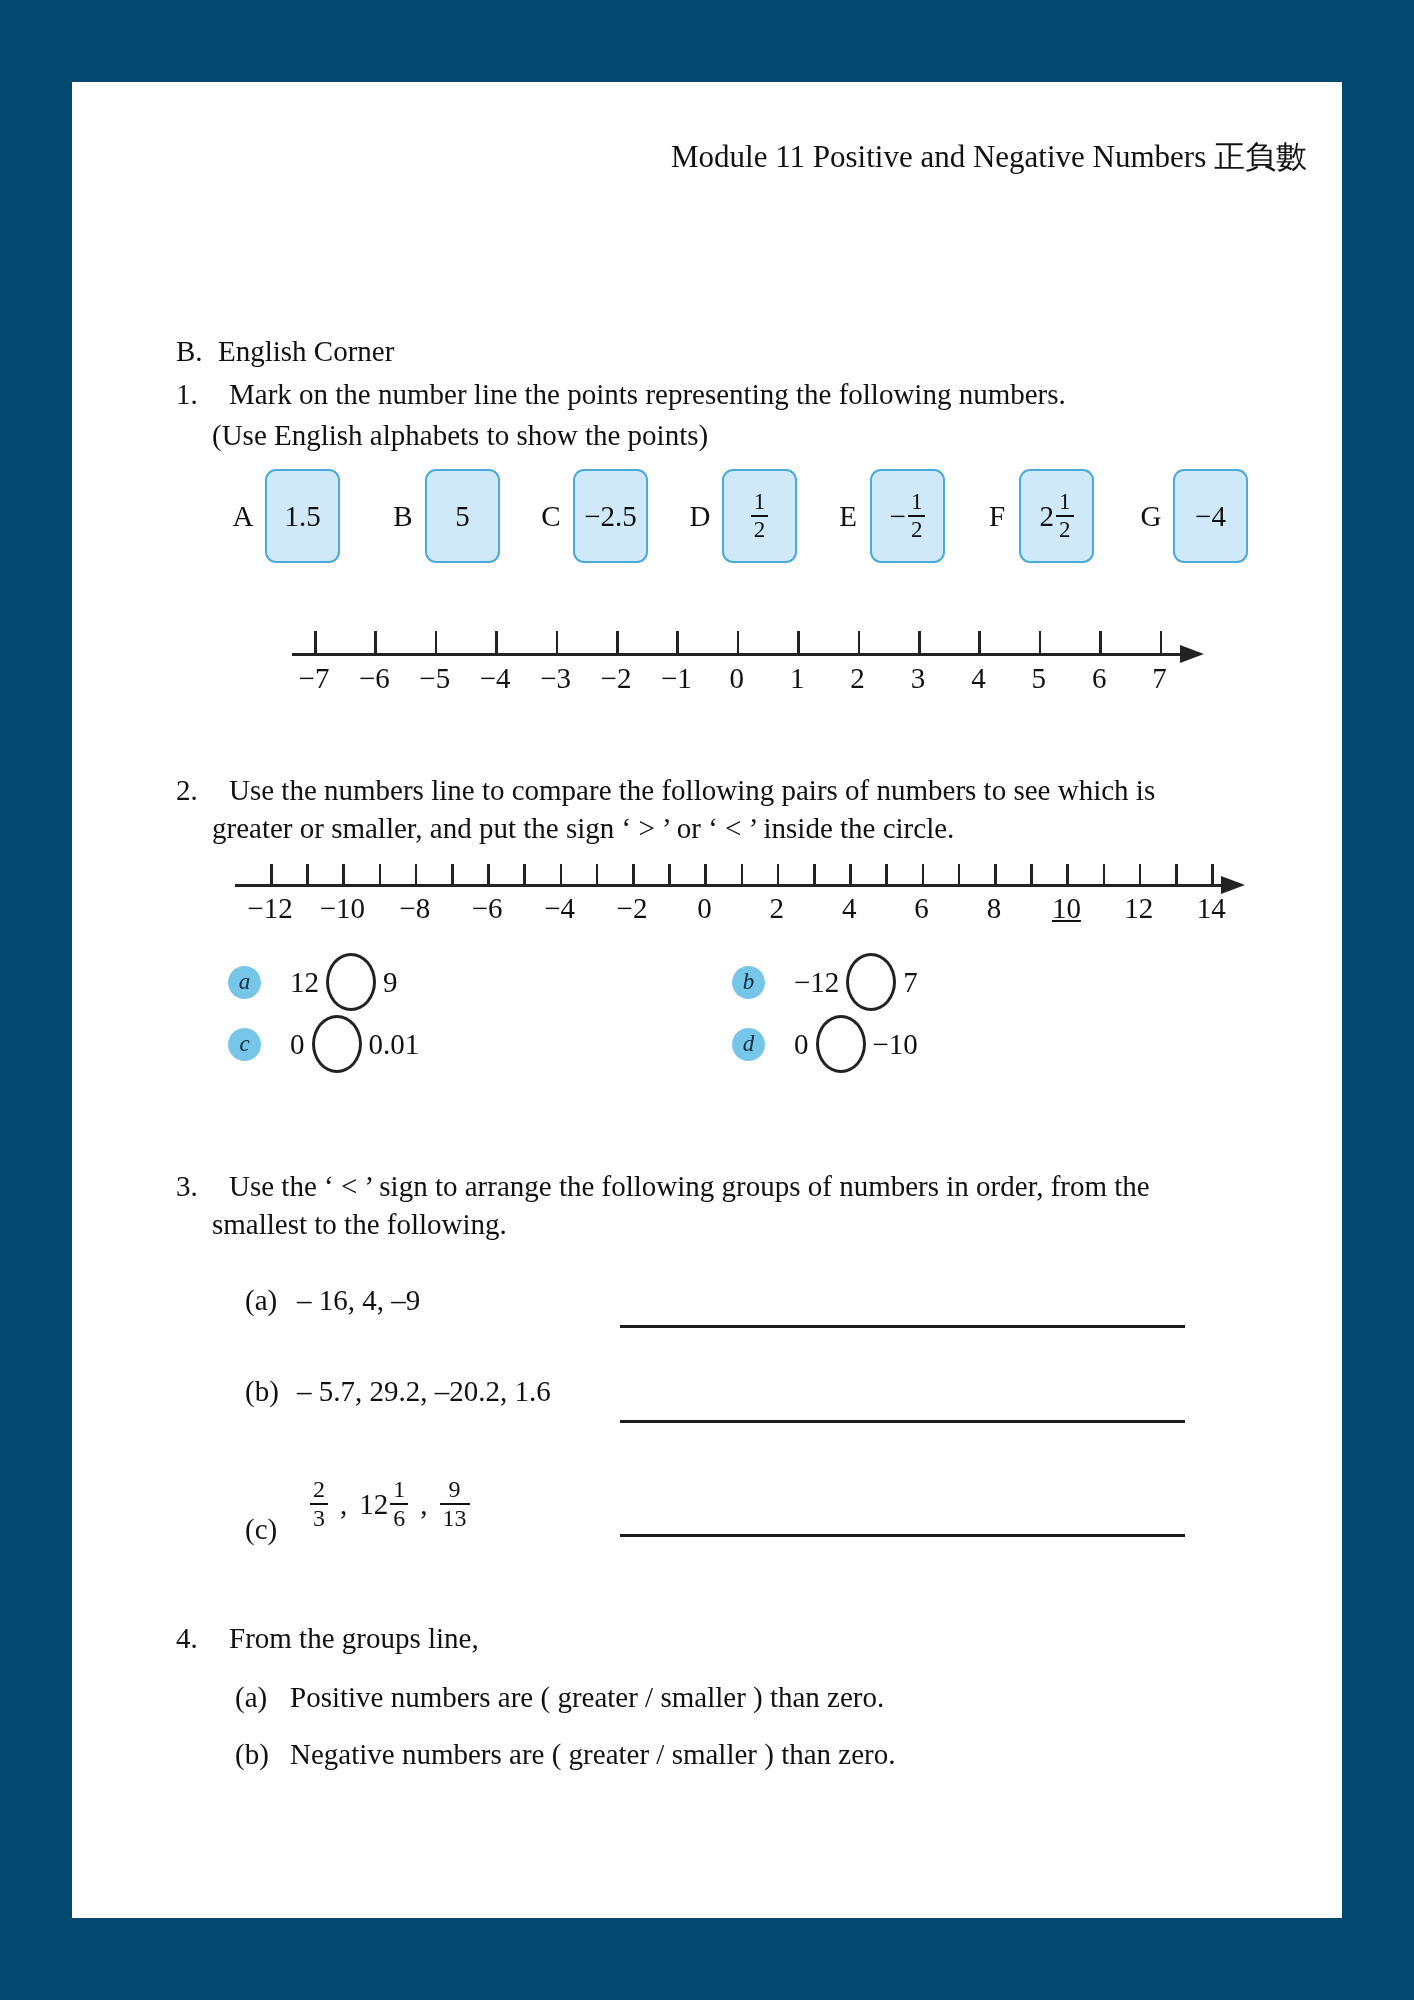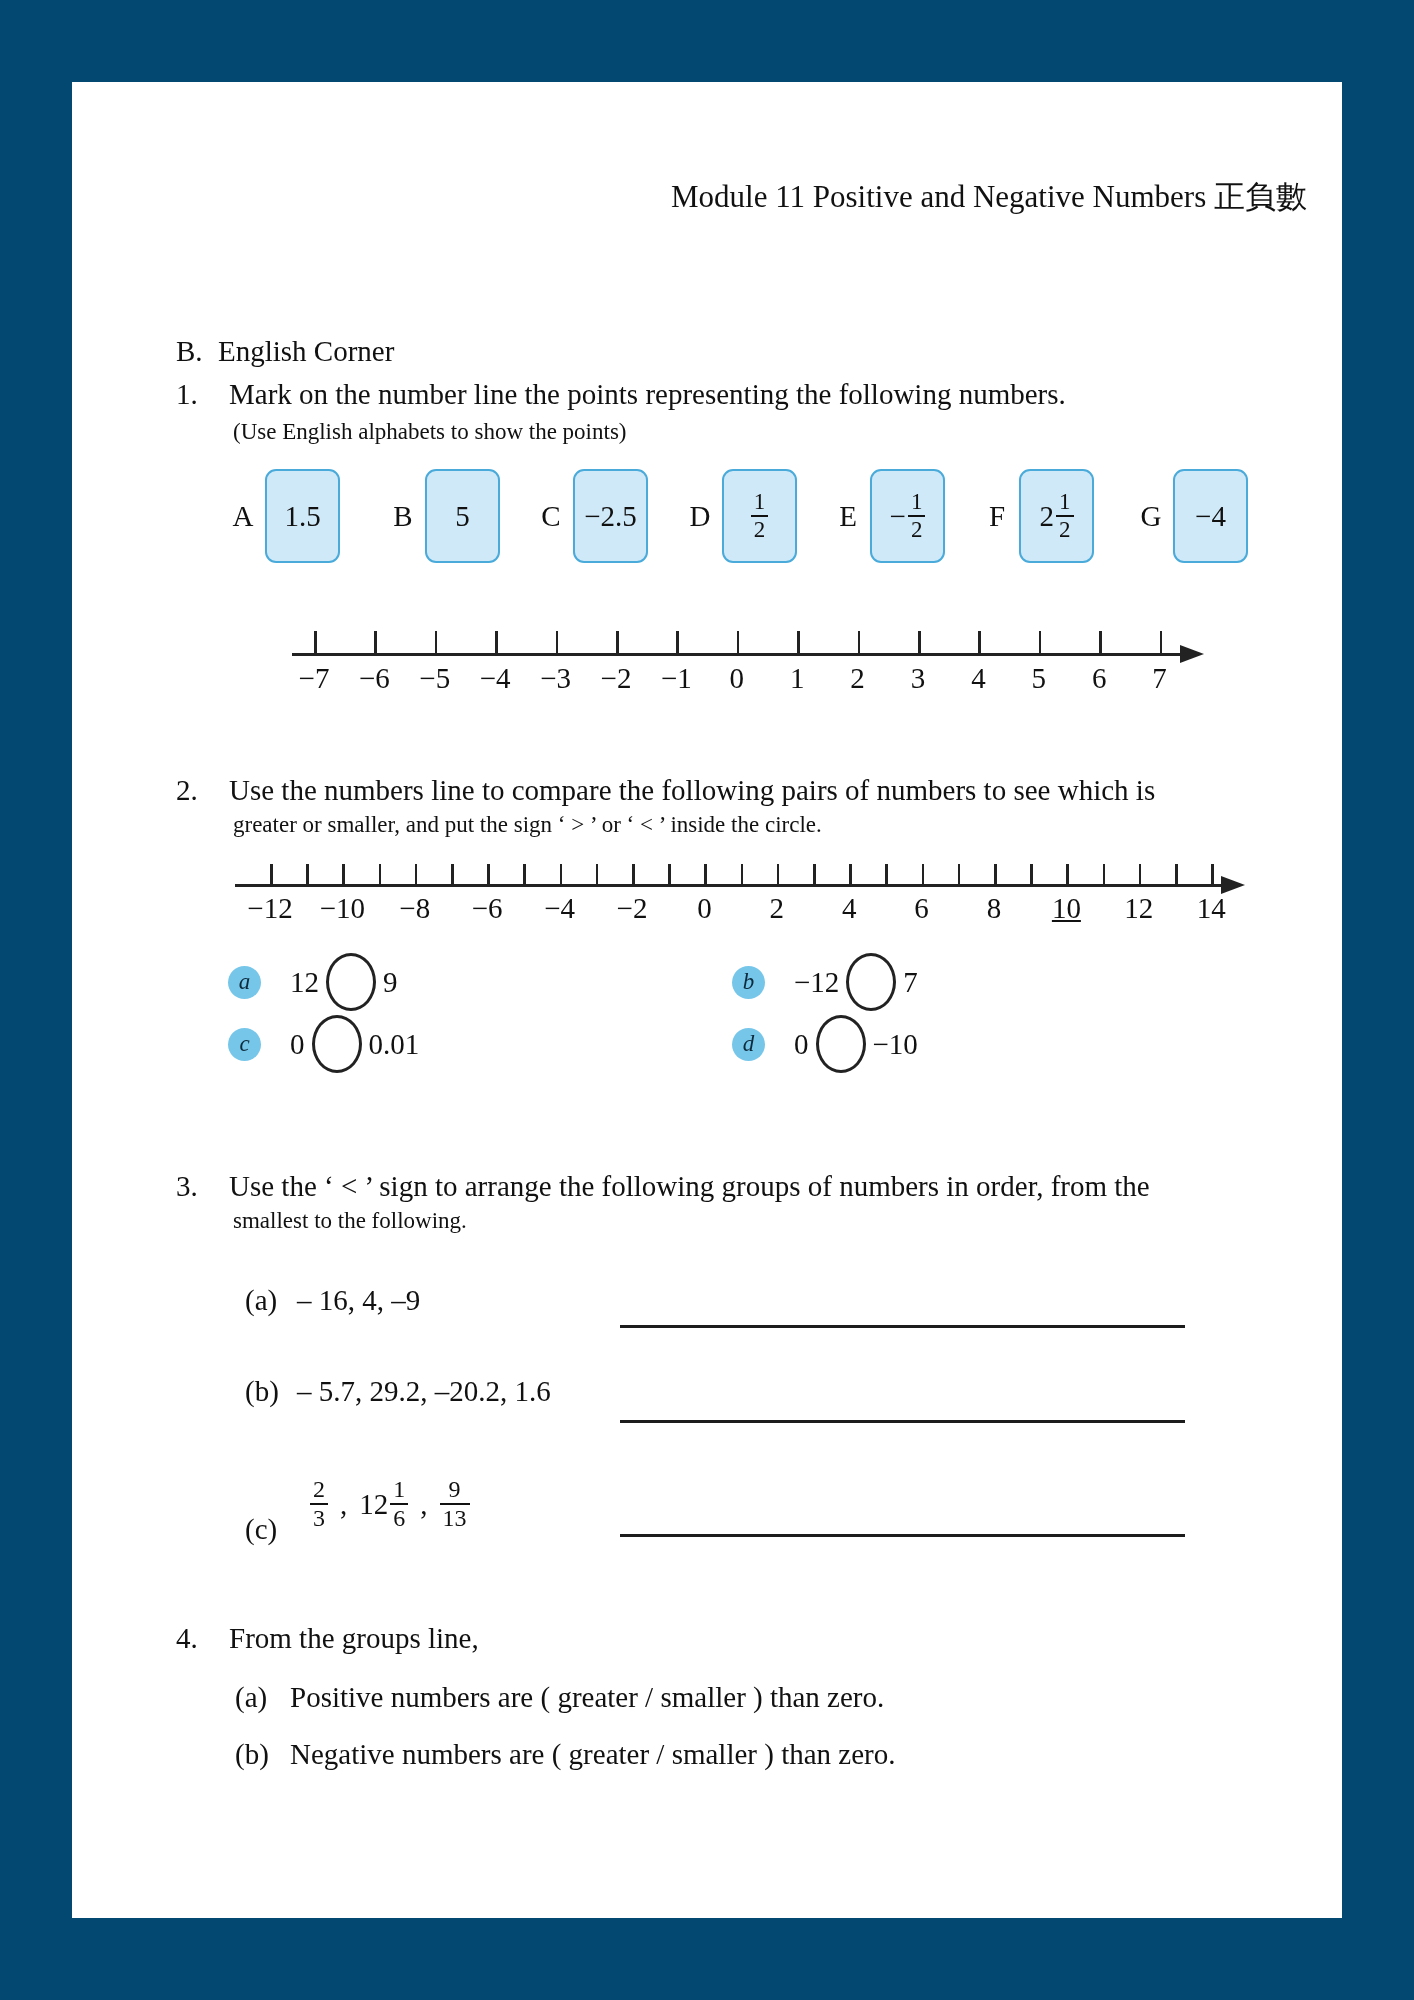--- a/index.html
+++ b/index.html
@@ -2,24 +2,24 @@
 <html><head>
 <meta charset="utf-8">
 <style>
   html,body{margin:0;padding:0;}
   body{
     width:1414px;height:2000px;position:relative;overflow:hidden;
     background:#024870;
     font-family:"Liberation Serif","DejaVu Serif",serif;color:#111;
   }
   .page{position:absolute;left:72px;top:82px;width:1270px;height:1836px;background:#ffffff;}
-  .doc-title{position:absolute;top:54px;right:35px;font-size:31px;white-space:nowrap;margin-top:40px;}
+  .doc-title{position:absolute;top:54px;right:35px;font-size:31px;white-space:nowrap;}
   .row{position:absolute;display:flex;font-size:29px;line-height:1.25;white-space:nowrap;}
   .q-num{flex:none;width:53px;}
-  .sub-text{position:absolute;left:161px;font-size:23px;white-space:nowrap;}
+  .sub-text{position:absolute;left:140px;font-size:29px;white-space:nowrap;}
 
   
   .point{position:absolute;top:386px;height:96px;display:flex;align-items:center;}
   .pt-letter{font-size:29px;width:26px;text-align:center;margin-right:9px;}
   .pt-box{box-sizing:border-box;min-width:75px;padding:0 6px;height:94px;
     background:#cfe9f8;border:2.5px solid #4aabdb;border-radius:11px;
     display:flex;align-items:center;justify-content:center;font-size:29px;}
   .frac{display:inline-flex;flex-direction:column;align-items:center;font-size:23px;line-height:1.12;}
   .frac .fn{padding:0 3px;}
   .frac .fd{border-top:2px solid #111;padding:0 3px;}

